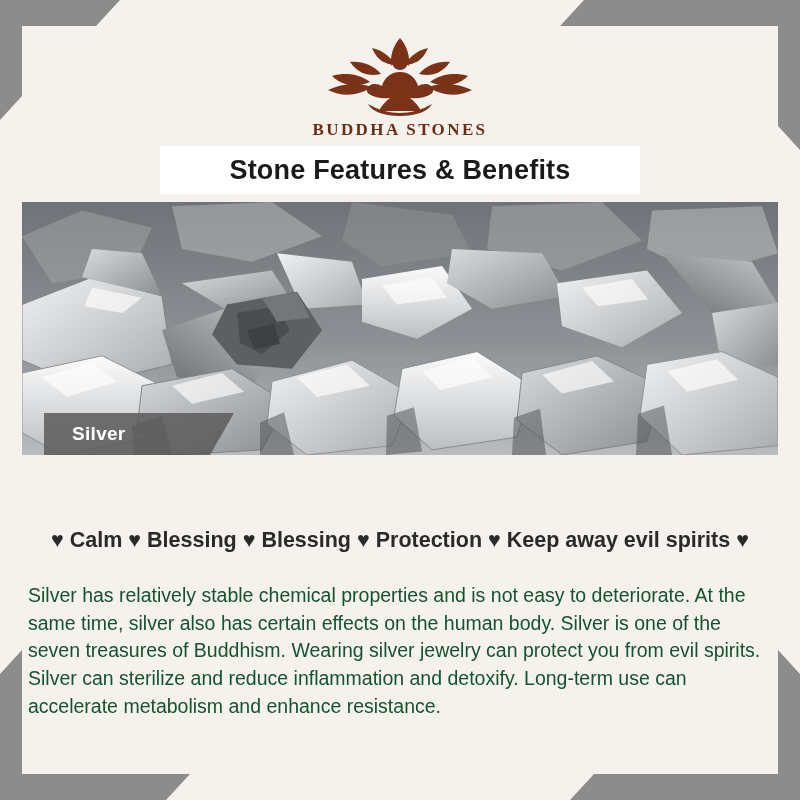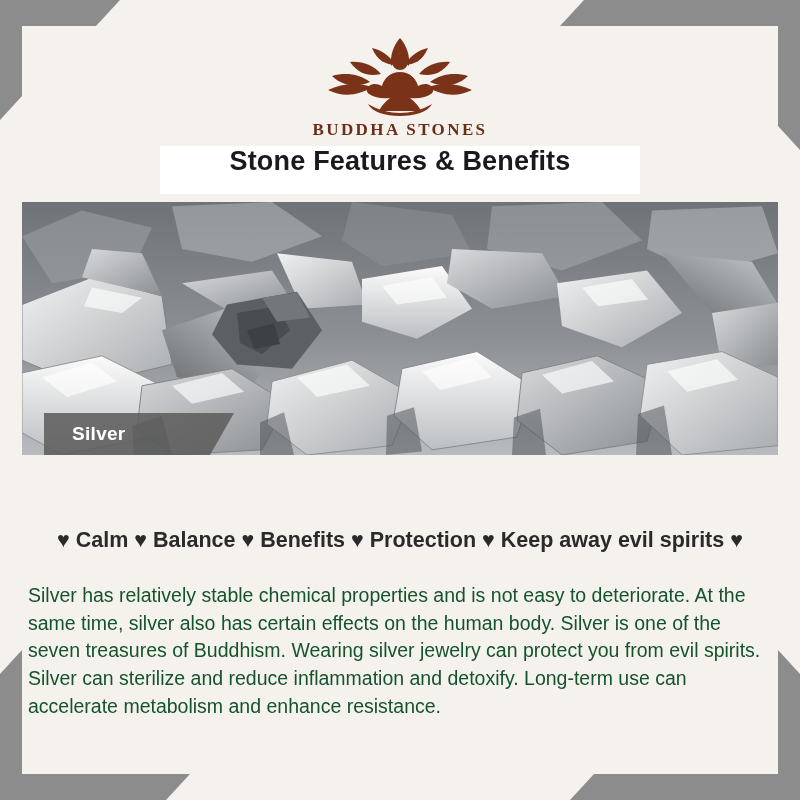--- a/index.html
+++ b/index.html
@@ -82,21 +82,21 @@
     letter-spacing: 2.4px;
     color: #6b2d16;
     font-weight: 700;
   }
 
   
   .title-bar {
     position: absolute;
     top: 146px; left: 160px; width: 480px; height: 48px;
     background: #ffffff;
-    display: flex; justify-content: center;
+    display: flex; align-items: center; justify-content: center;
   }
   .title-bar h1 {
     font-size: 27px;
     font-weight: 700;
     color: #1a1a1a;
     letter-spacing: 0.2px;
   }
 
   
   .hero {
@@ -271,17 +271,17 @@
         <polygon points="492,252 518,242 524,296 490,296"></polygon>
         <polygon points="616,248 642,238 650,296 614,296"></polygon>
       </g>
     </svg>
 
     <div class="stone-label">
       <span>Silver</span>
     </div>
   </div>
 
-  <div class="keywords">♥ Calm ♥ Balance ♥ Benefits ♥ Protection ♥ Keep away evil spirits ♥</div>
+  <div class="keywords">♥ Calm ♥ Blessing ♥ Blessing ♥ Protection ♥ Keep away evil spirits ♥</div>
 
   <p class="body-copy">Silver has relatively stable chemical properties and is not easy to deteriorate. At the same time, silver also has certain effects on the human body. Silver is one of the seven treasures of Buddhism. Wearing silver jewelry can protect you from evil spirits. Silver can sterilize and reduce inflammation and detoxify. Long-term use can accelerate metabolism and enhance resistance.</p>
 
 </div>
 
 </body></html>

